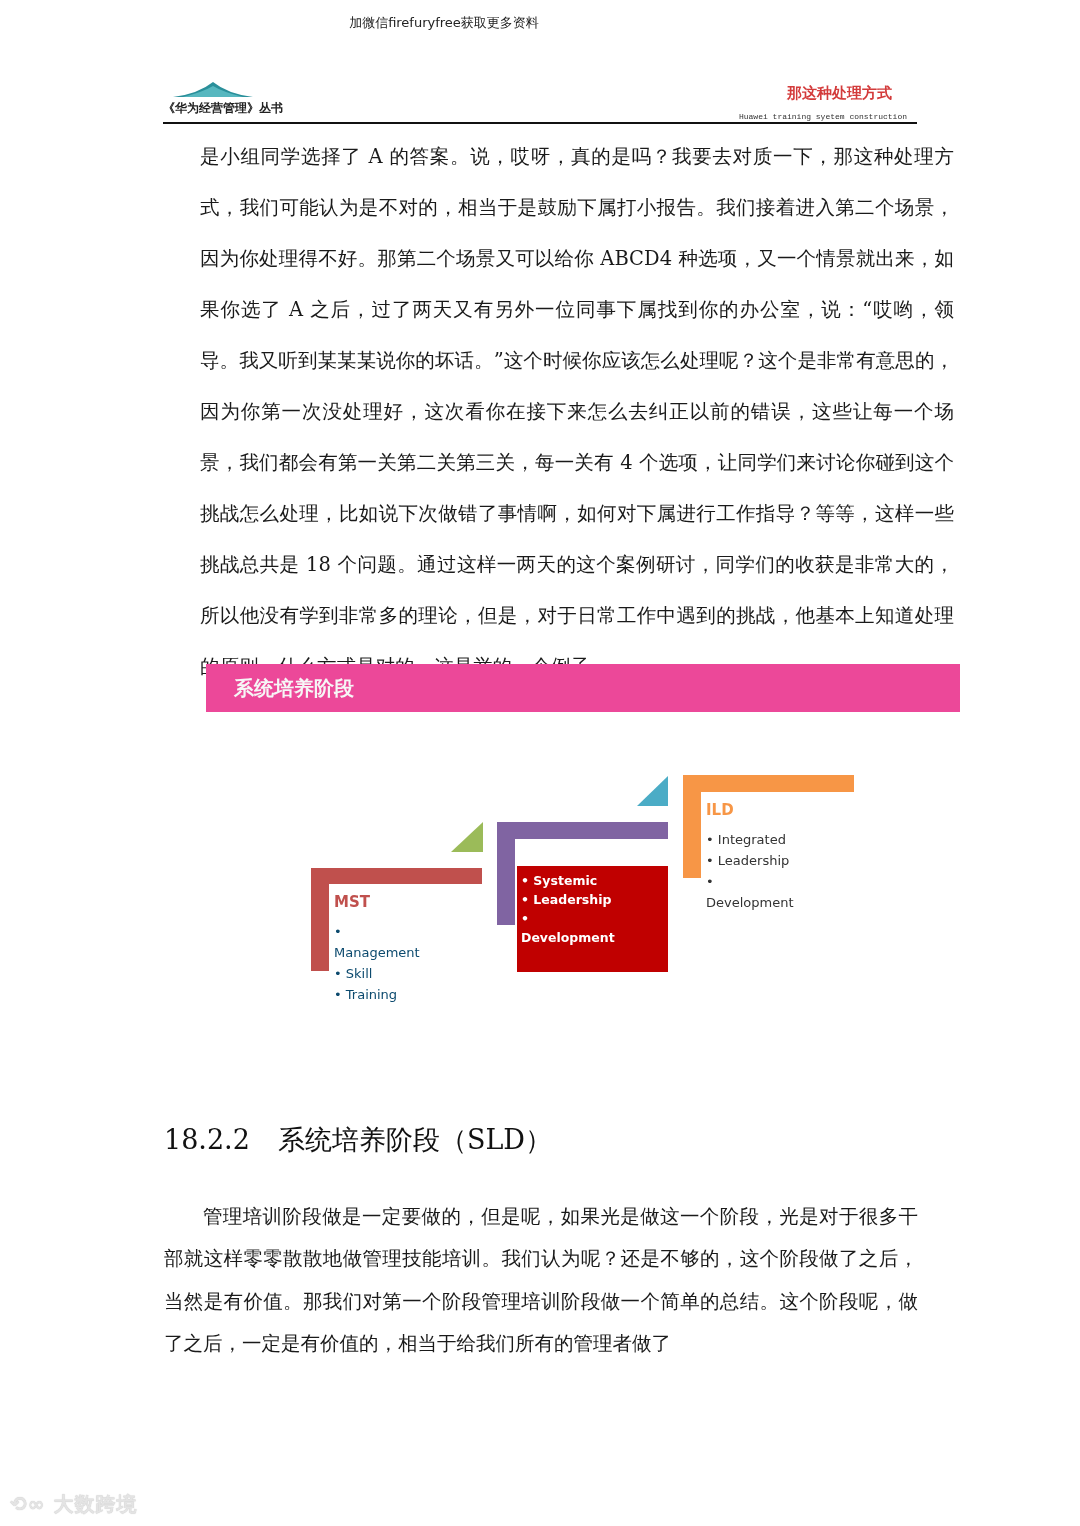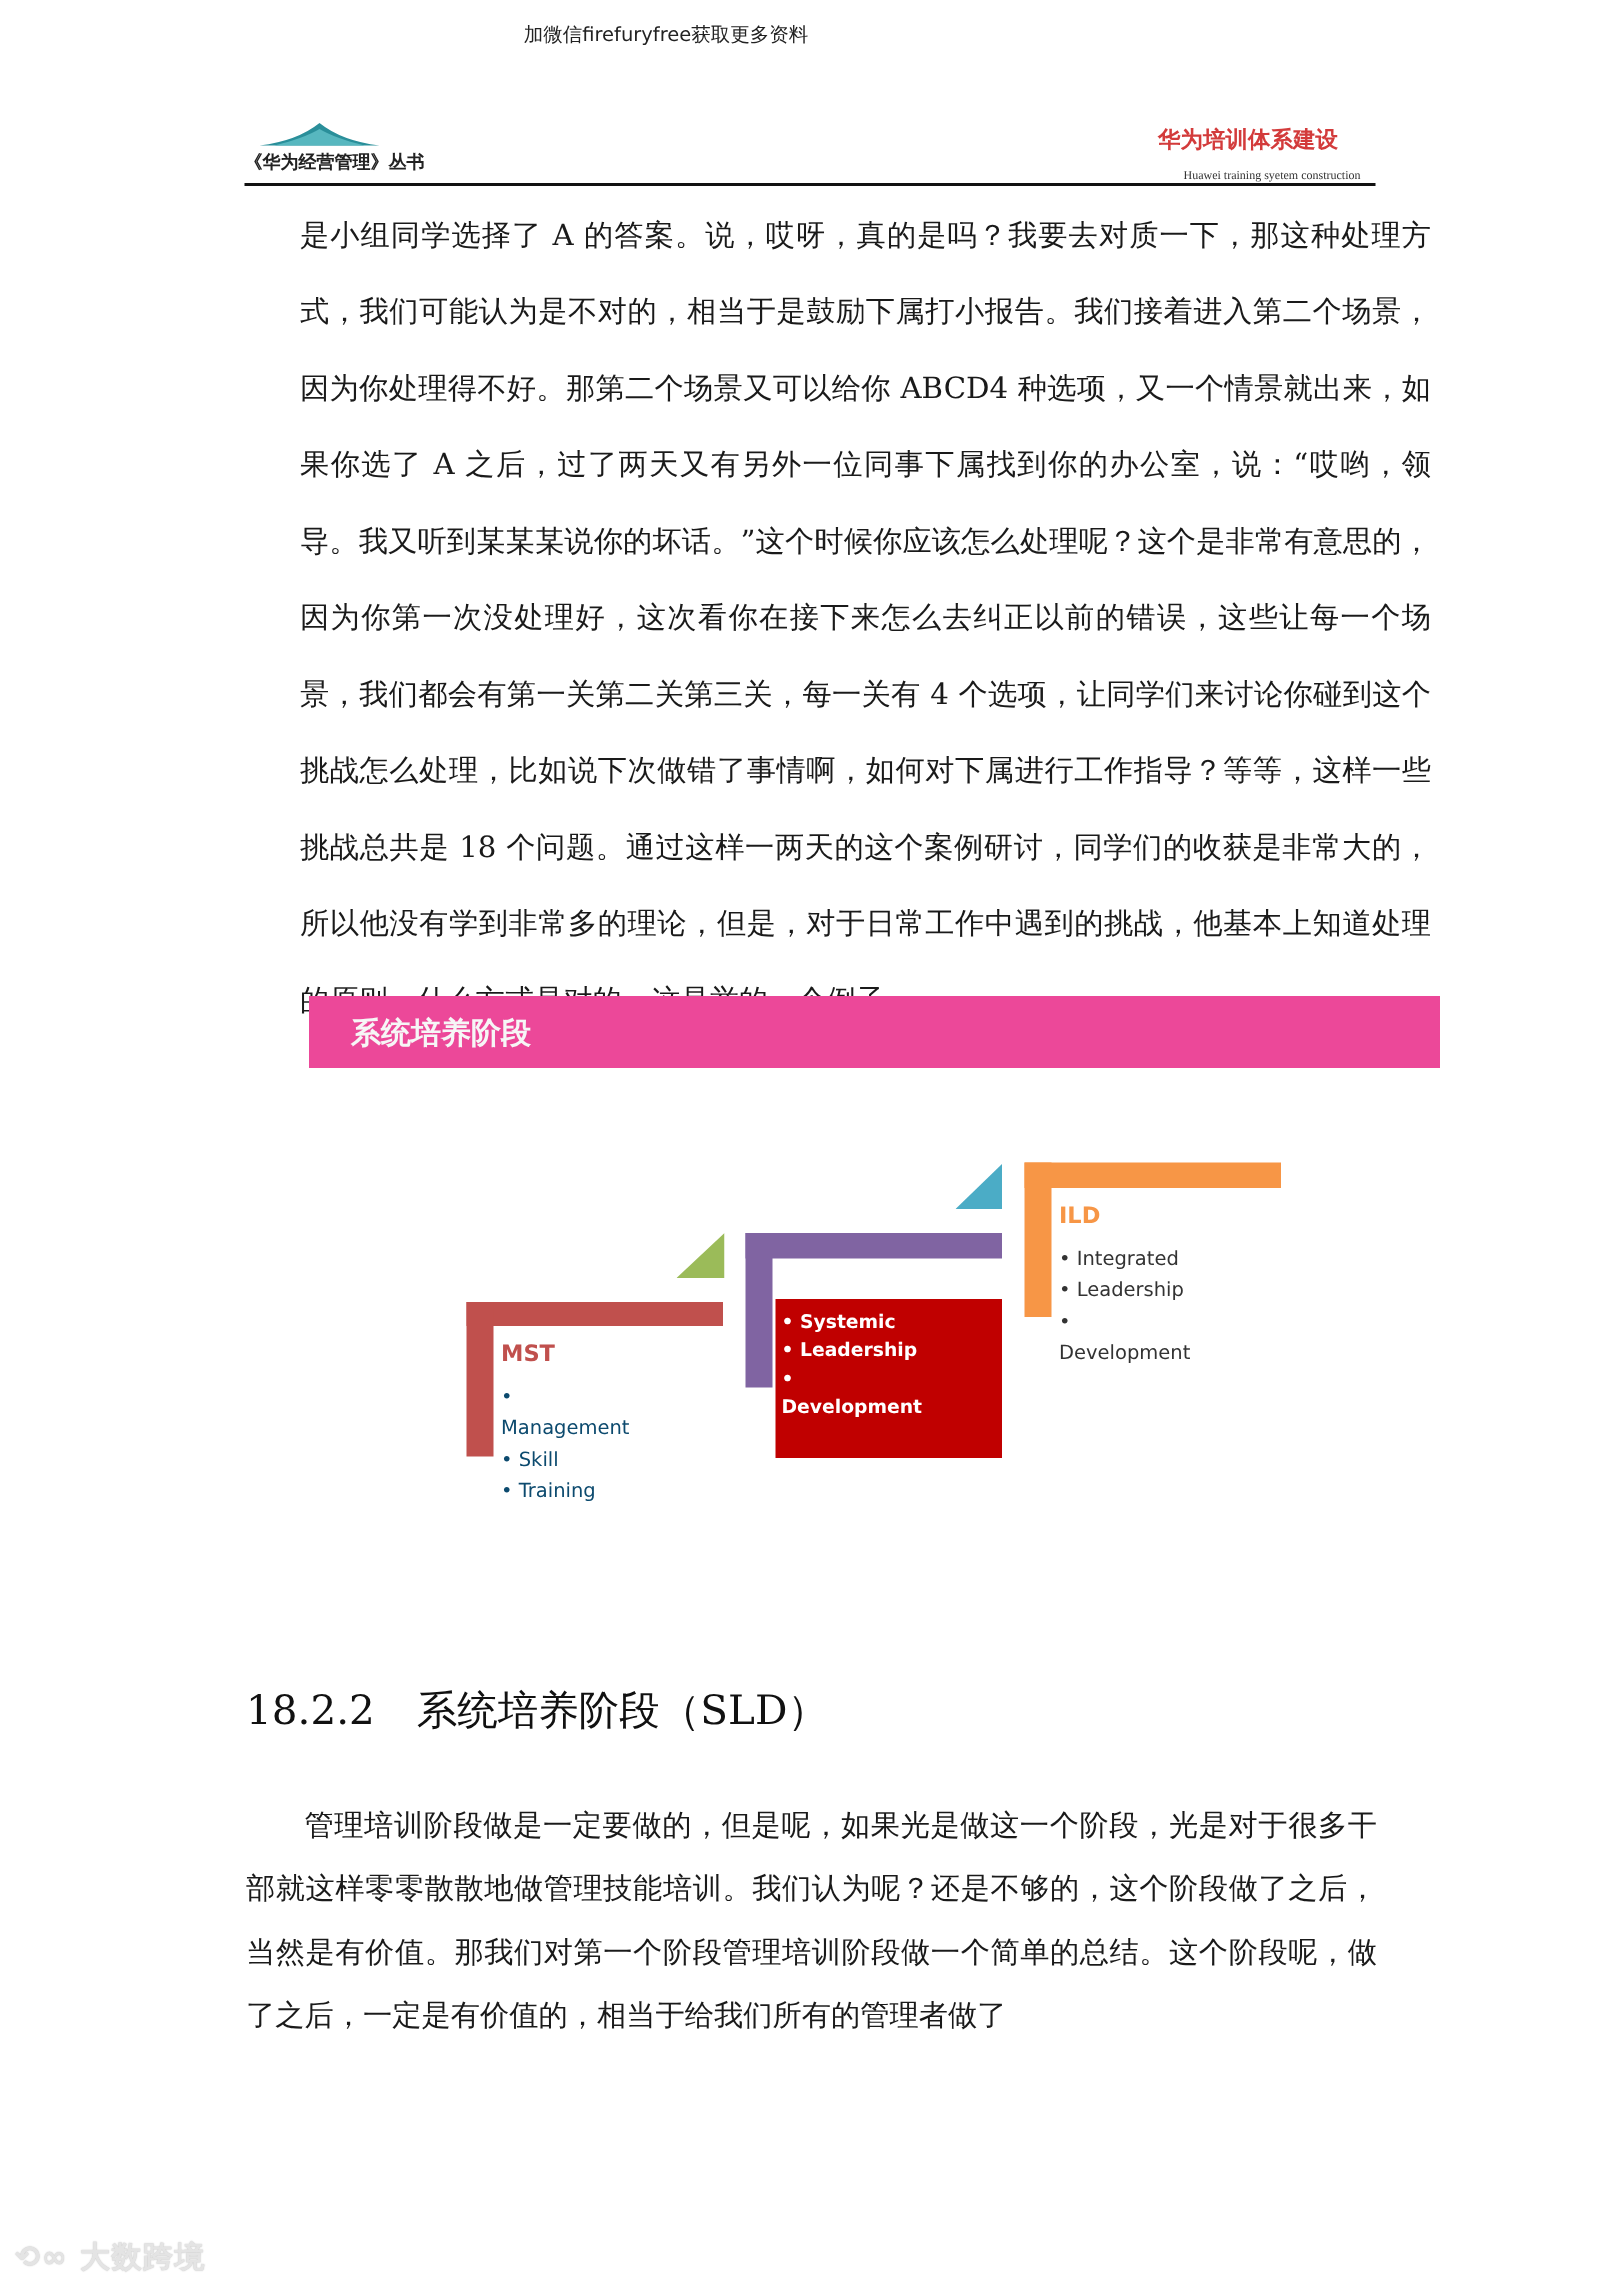--- a/index.html
+++ b/index.html
@@ -3,21 +3,21 @@
 <meta charset="utf-8">
 <style>
   html, body { margin:0; padding:0; }
   body { width:1080px; height:1526px; background:#fff; position:relative; overflow:hidden;
          font-family:"DejaVu Sans", sans-serif; color:#111; }
   .watermark-top { position:absolute; top:14px; left:0; width:888px; text-align:center; font-size:13px; color:#222; }
   .header { position:absolute; left:163px; top:76px; width:754px; height:46px; border-bottom:2px solid #111; }
   .logo-mount { position:absolute; left:10px; top:4px; width:80px; height:18px; }
   .series-name { position:absolute; left:0; bottom:5px; font-size:12px; font-weight:bold; color:#222; }
   .brand-cn { position:absolute; right:25px; top:8px; font-size:15px; font-weight:bold; color:#d33b3b; }
-  .brand-en { position:absolute; right:10px; bottom:1px; font-size:8px; color:#333; font-family:Liberation Serif, serif; }
+  .brand-en { position:absolute; right:10px; bottom:1px; font-size:8px; color:#333; font-family:Liberation Mono, monospace; }
   .body-text { position:absolute; left:164px; top:131px; width:754px; font-size:19.5px; line-height:51px; color:#1a1a1a;
                font-family:"DejaVu Serif", serif; text-align:justify;margin-left:36px; }
   .body-text p { margin:0; }
   .banner { position:absolute; left:206px; top:664px; width:754px; height:48px; background:#ec4899; }
   .banner span { position:absolute; left:28px; top:11px; font-size:20px; font-weight:bold; color:#f6f6f6; }
   .diagram { position:absolute; left:0; top:0; }
   .shape { position:absolute; }
   .stage-title { position:absolute; font-size:15px; font-weight:bold; }
   .stage-list { position:absolute; font-size:13px; line-height:21px; list-style:none; margin:0; padding:0; }
   .stage-list li::before { content:"• "; }
@@ -33,21 +33,21 @@
 <body>
 
 <div class="watermark-top">加微信firefuryfree获取更多资料</div>
 
 <div class="header">
   <svg class="logo-mount" viewBox="0 0 80 18">
     <path d="M0 17 Q25 14 40 2 Q55 14 80 17 Z" fill="#2a8f9a"></path>
     <path d="M10 17 Q30 12 40 6 Q50 12 70 17 Z" fill="#57b7bf"></path>
   </svg>
   <span class="series-name">《华为经营管理》丛书</span>
-  <span class="brand-cn">华为培训体系建设</span>
+  <span class="brand-cn">那这种处理方式</span>
   <span class="brand-en">Huawei training syetem construction</span>
 </div>
 
 <div class="body-text">
   <p>是小组同学选择了 A 的答案。说，哎呀，真的是吗？我要去对质一下，那这种处理方式，我们可能认为是不对的，相当于是鼓励下属打小报告。我们接着进入第二个场景，因为你处理得不好。那第二个场景又可以给你 ABCD4 种选项，又一个情景就出来，如果你选了 A 之后，过了两天又有另外一位同事下属找到你的办公室，说：“哎哟，领导。我又听到某某某说你的坏话。”这个时候你应该怎么处理呢？这个是非常有意思的，因为你第一次没处理好，这次看你在接下来怎么去纠正以前的错误，这些让每一个场景，我们都会有第一关第二关第三关，每一关有 4 个选项，让同学们来讨论你碰到这个挑战怎么处理，比如说下次做错了事情啊，如何对下属进行工作指导？等等，这样一些挑战总共是 18 个问题。通过这样一两天的这个案例研讨，同学们的收获是非常大的，所以他没有学到非常多的理论，但是，对于日常工作中遇到的挑战，他基本上知道处理的原则，什么方式是对的。这是举的一个例子。</p>
 </div>
 
 <div class="banner">
   <span>系统培养阶段</span>
 </div>

